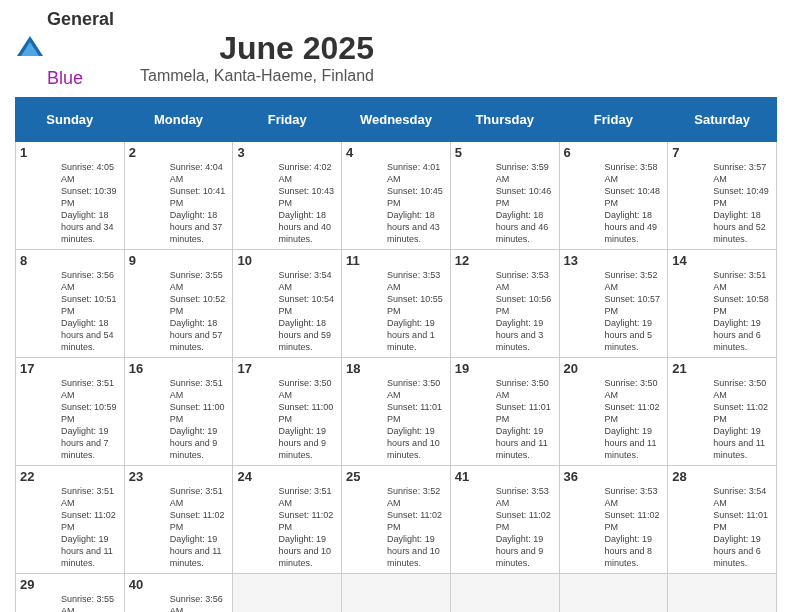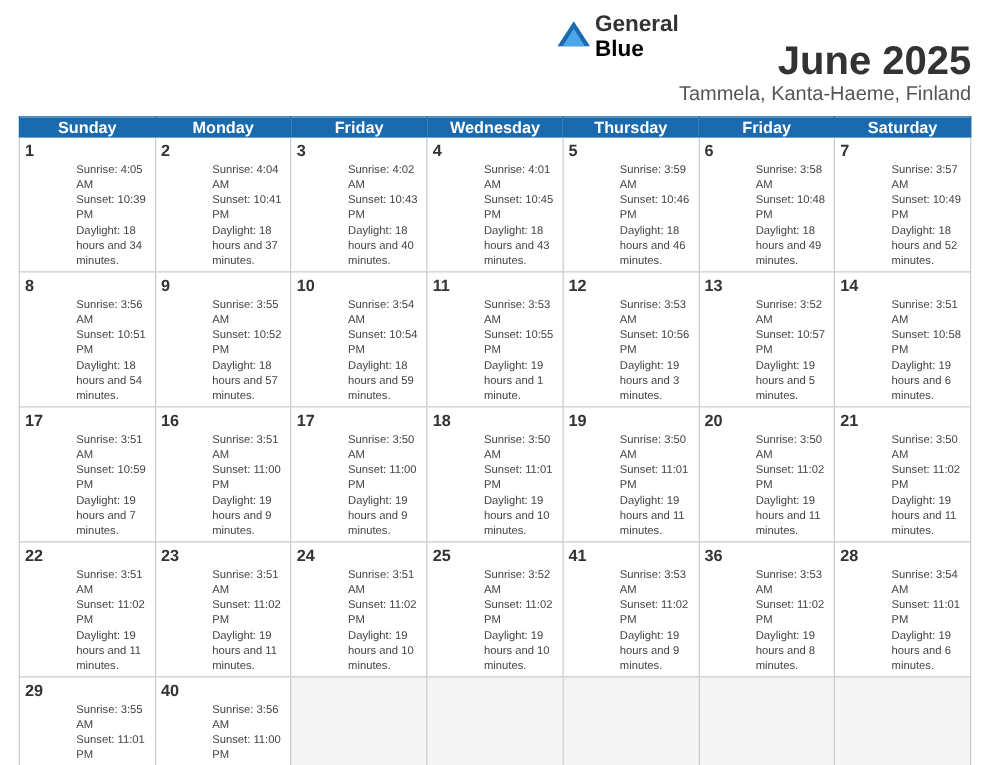--- a/index.html
+++ b/index.html
@@ -11,42 +11,44 @@
       overflow: hidden;
     }
     .page {
       width: 792px;
       height: 612px;
       padding: 10px 15px;
       background: #fff;
     }
     .header {
       display: flex;
-      justify-content: flex-end;
+      justify-content: flex-start;
       align-items: flex-start;
       margin-bottom: 8px;
+      gap: 26px;
     }
     .logo {
       display: flex;
       align-items: center;
     }
     .logo-text {
       display: flex;
       flex-direction: column;
       line-height: 1.1;
     }
     .logo-general {
       font-size: 18px;
       font-weight: bold;
       color: #333;
     }
     .logo-blue {
       font-size: 18px;
-      font-weight: bold;
-      color: #000000;
+      font-weight: normal;
+      color: #a21caf;
+      margin-top: 39px;
     }
     .logo-icon {
       width: 30px;
       height: 30px;
       margin-right: 2px;
     }
     .title-section {
       text-align: right;
     }
     .main-title {
@@ -60,21 +62,21 @@
       color: #555;
     }
     .calendar {
       width: 100%;
       border-collapse: collapse;
     }
     .calendar th {
       background: #1a6aad;
       color: #fff;
       text-align: center;
-      padding: 0 4px;
+      padding: 14px 4px;
       font-size: 13px;
       font-weight: bold;
       border: 1px solid #1a6aad;
     }
     .calendar td {
       border: 1px solid #ccc;
       vertical-align: top;
       padding: 3px 4px;
       width: 113px;
       height: 80px;

